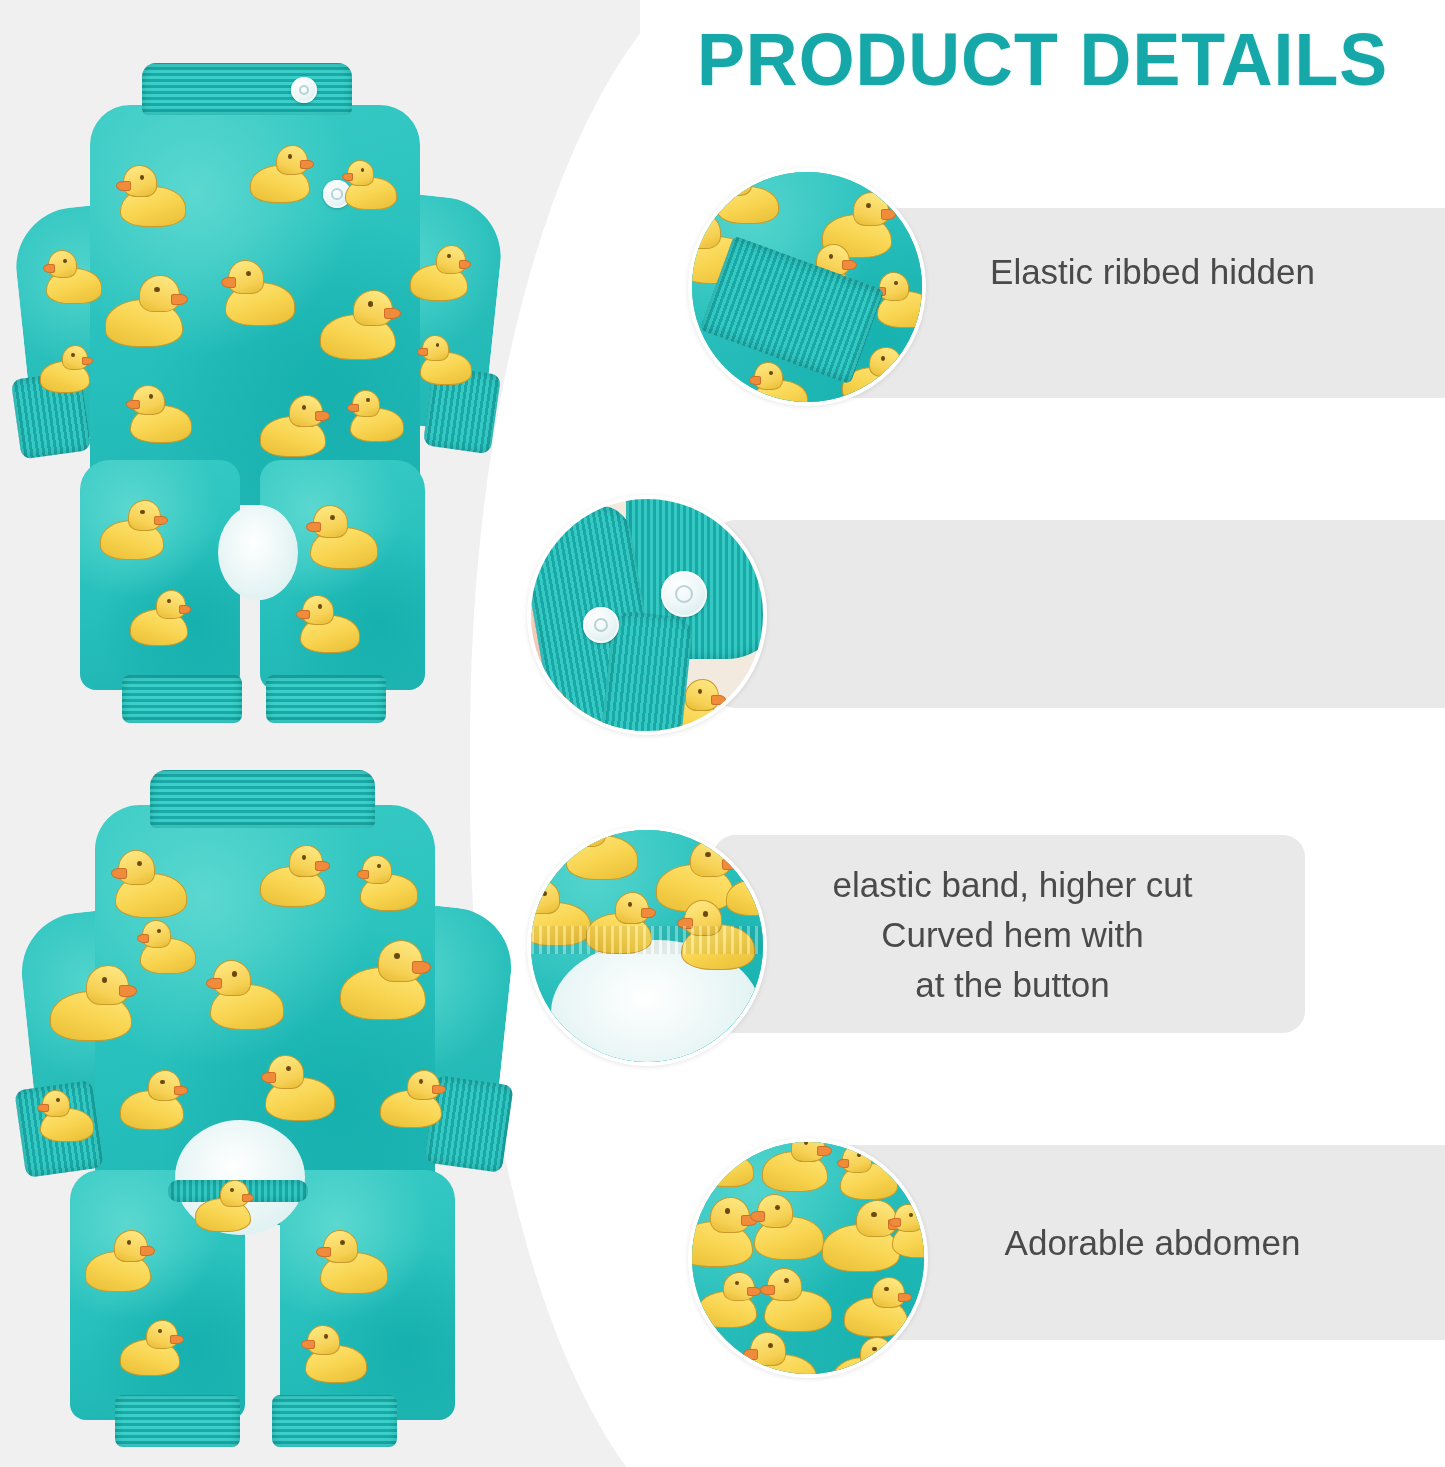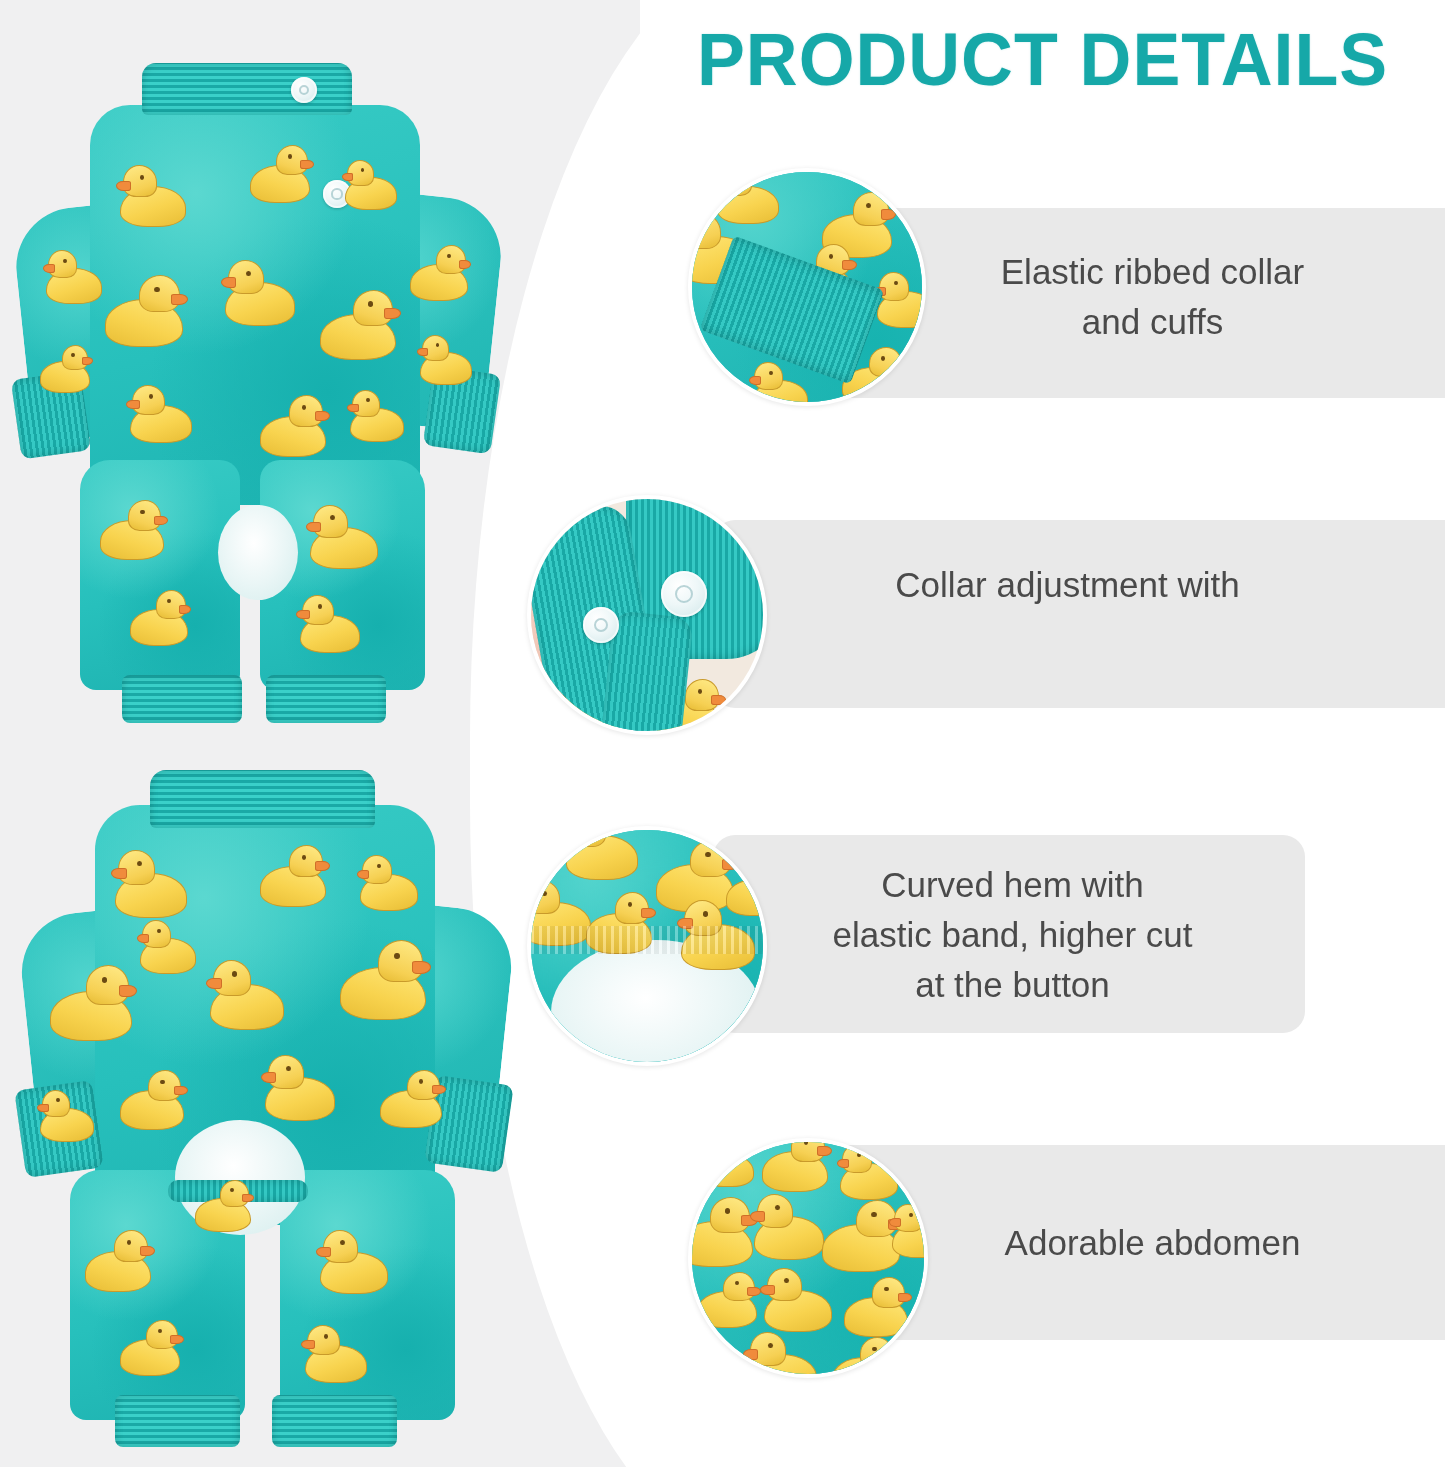--- a/index.html
+++ b/index.html
@@ -406,22 +406,21 @@
         <div class="body"></div>
         <div class="head"></div>
         <div class="beak"></div>
         <div class="eye"></div>
       </div>
   </div>
 
   <div class="feature">
     <div class="panel flat-right" style="left:800px;top:208px;width:645px;height:190px;"></div>
     <div class="panel-text" style="left:880px;top:247px;width:545px;">
-      <div>Elastic ribbed collar</div>
-      <div>and cuffs</div>
+      <div>Elastic ribbed hidden</div>
     </div>
     <div class="bubble" style="left:688px;top:168px;width:238px;height:238px;">
       <div class="inner">
         <div class="fabric"></div>
         <div class="duck" style="left:25px;top:-6px;width:62px;height:58px;">
             <div class="body"></div>
             <div class="head"></div>
             <div class="beak"></div>
             <div class="eye"></div>
           </div>
@@ -461,21 +460,20 @@
             <div class="eye"></div>
           </div>
         <div class="rib" style="left:20px;top:88px;width:160px;height:100px;border-radius:6px;transform:rotate(20deg);box-shadow:inset 0 4px 10px rgba(0,0,0,.12), inset 0 -4px 10px rgba(0,0,0,.12);"></div>
       </div>
     </div>
   </div>
 
   <div class="feature">
     <div class="panel flat-right" style="left:713px;top:520px;width:732px;height:188px;"></div>
     <div class="panel-text" style="left:795px;top:560px;width:545px;">
-      <div>Collar adjustment with</div>
     </div>
     <div class="bubble" style="left:527px;top:495px;width:240px;height:240px;background:#ffffff;">
       <div class="inner">
         <div style="position:absolute;inset:0;background:#f2e9df;"></div>
         <div class="finger" style="left:-30px;top:95px;width:110px;height:140px;"></div>
         <div class="duck" style="left:30px;top:175px;width:62px;height:58px;">
             <div class="body"></div>
             <div class="head"></div>
             <div class="beak"></div>
             <div class="eye"></div>
@@ -491,22 +489,22 @@
         <div class="rib" style="left:75px;top:115px;width:80px;height:150px;border-radius:20px;transform:rotate(6deg);"></div>
         <div class="snap" style="left:130px;top:72px;width:46px;height:46px;"></div>
         <div class="snap" style="left:52px;top:108px;width:36px;height:36px;"></div>
       </div>
     </div>
   </div>
 
   <div class="feature">
     <div class="panel" style="left:713px;top:835px;width:592px;height:198px;"></div>
     <div class="panel-text" style="left:760px;top:860px;width:505px;">
+      <div>elastic band, higher cut</div>
       <div>Curved hem with</div>
-      <div>elastic band, higher cut</div>
       <div>at the button</div>
     </div>
     <div class="bubble" style="left:527px;top:826px;width:240px;height:240px;">
       <div class="inner">
         <div class="fabric"></div>
         <div class="lining" style="left:20px;top:110px;width:210px;height:145px;border-radius:50% 50% 45% 45%;"></div>
         <div class="duck" style="left:35px;top:-18px;width:72px;height:68px;">
             <div class="body"></div>
             <div class="head"></div>
             <div class="beak"></div>

